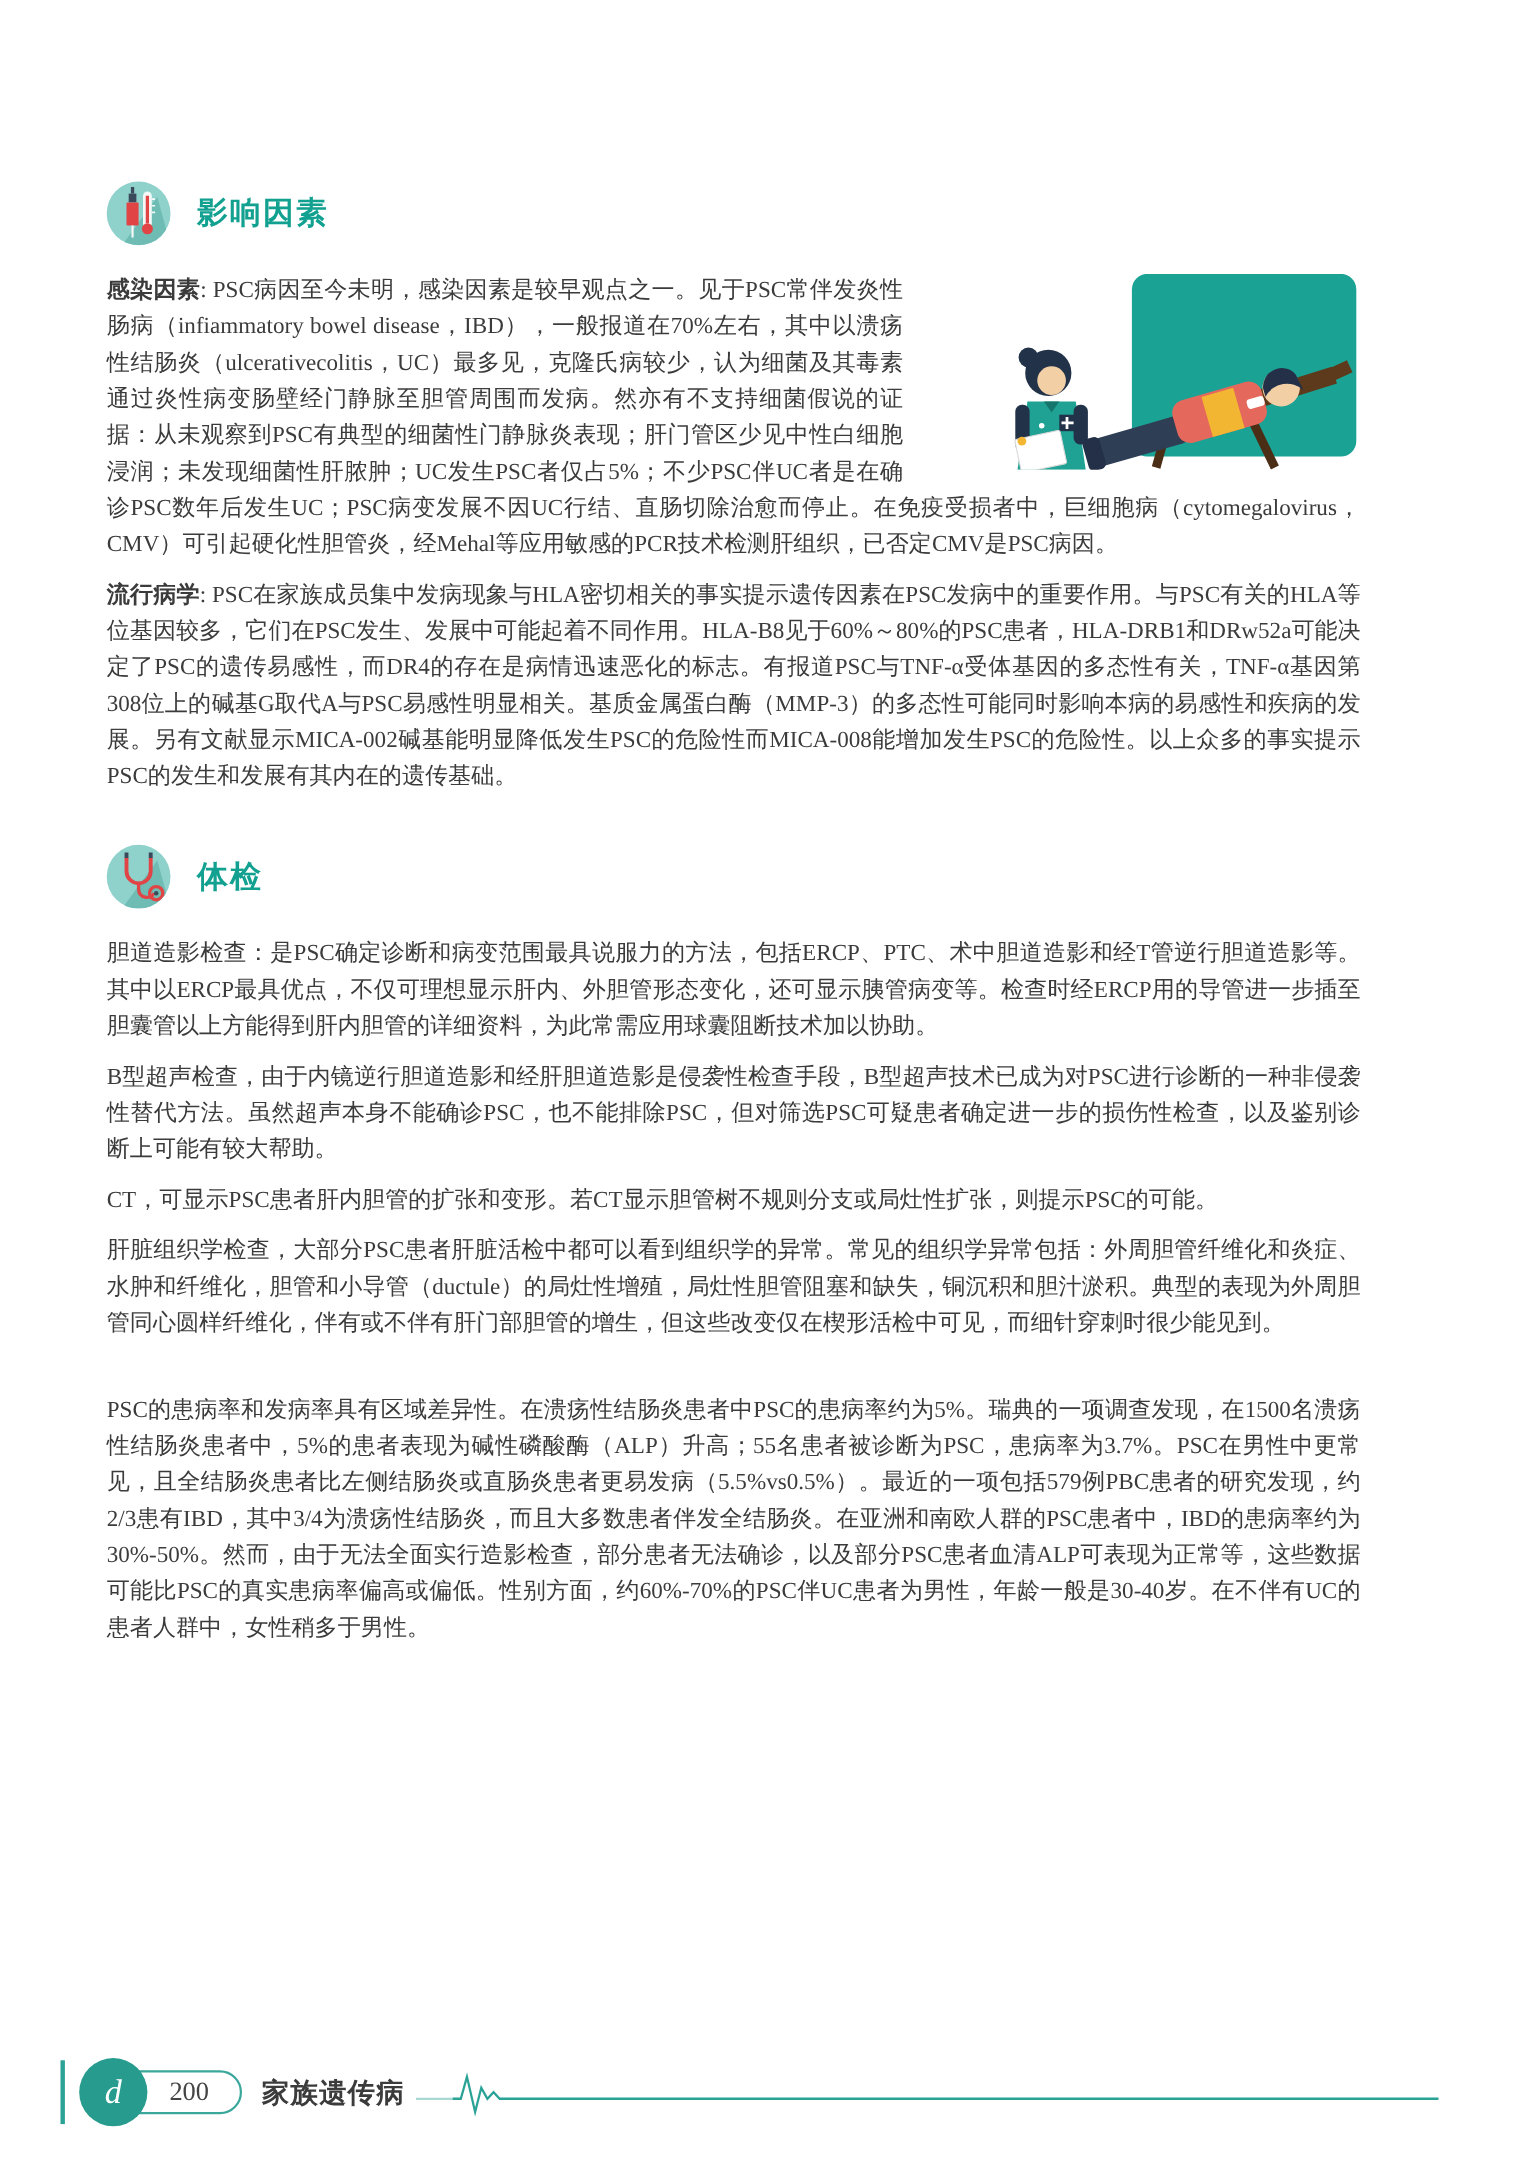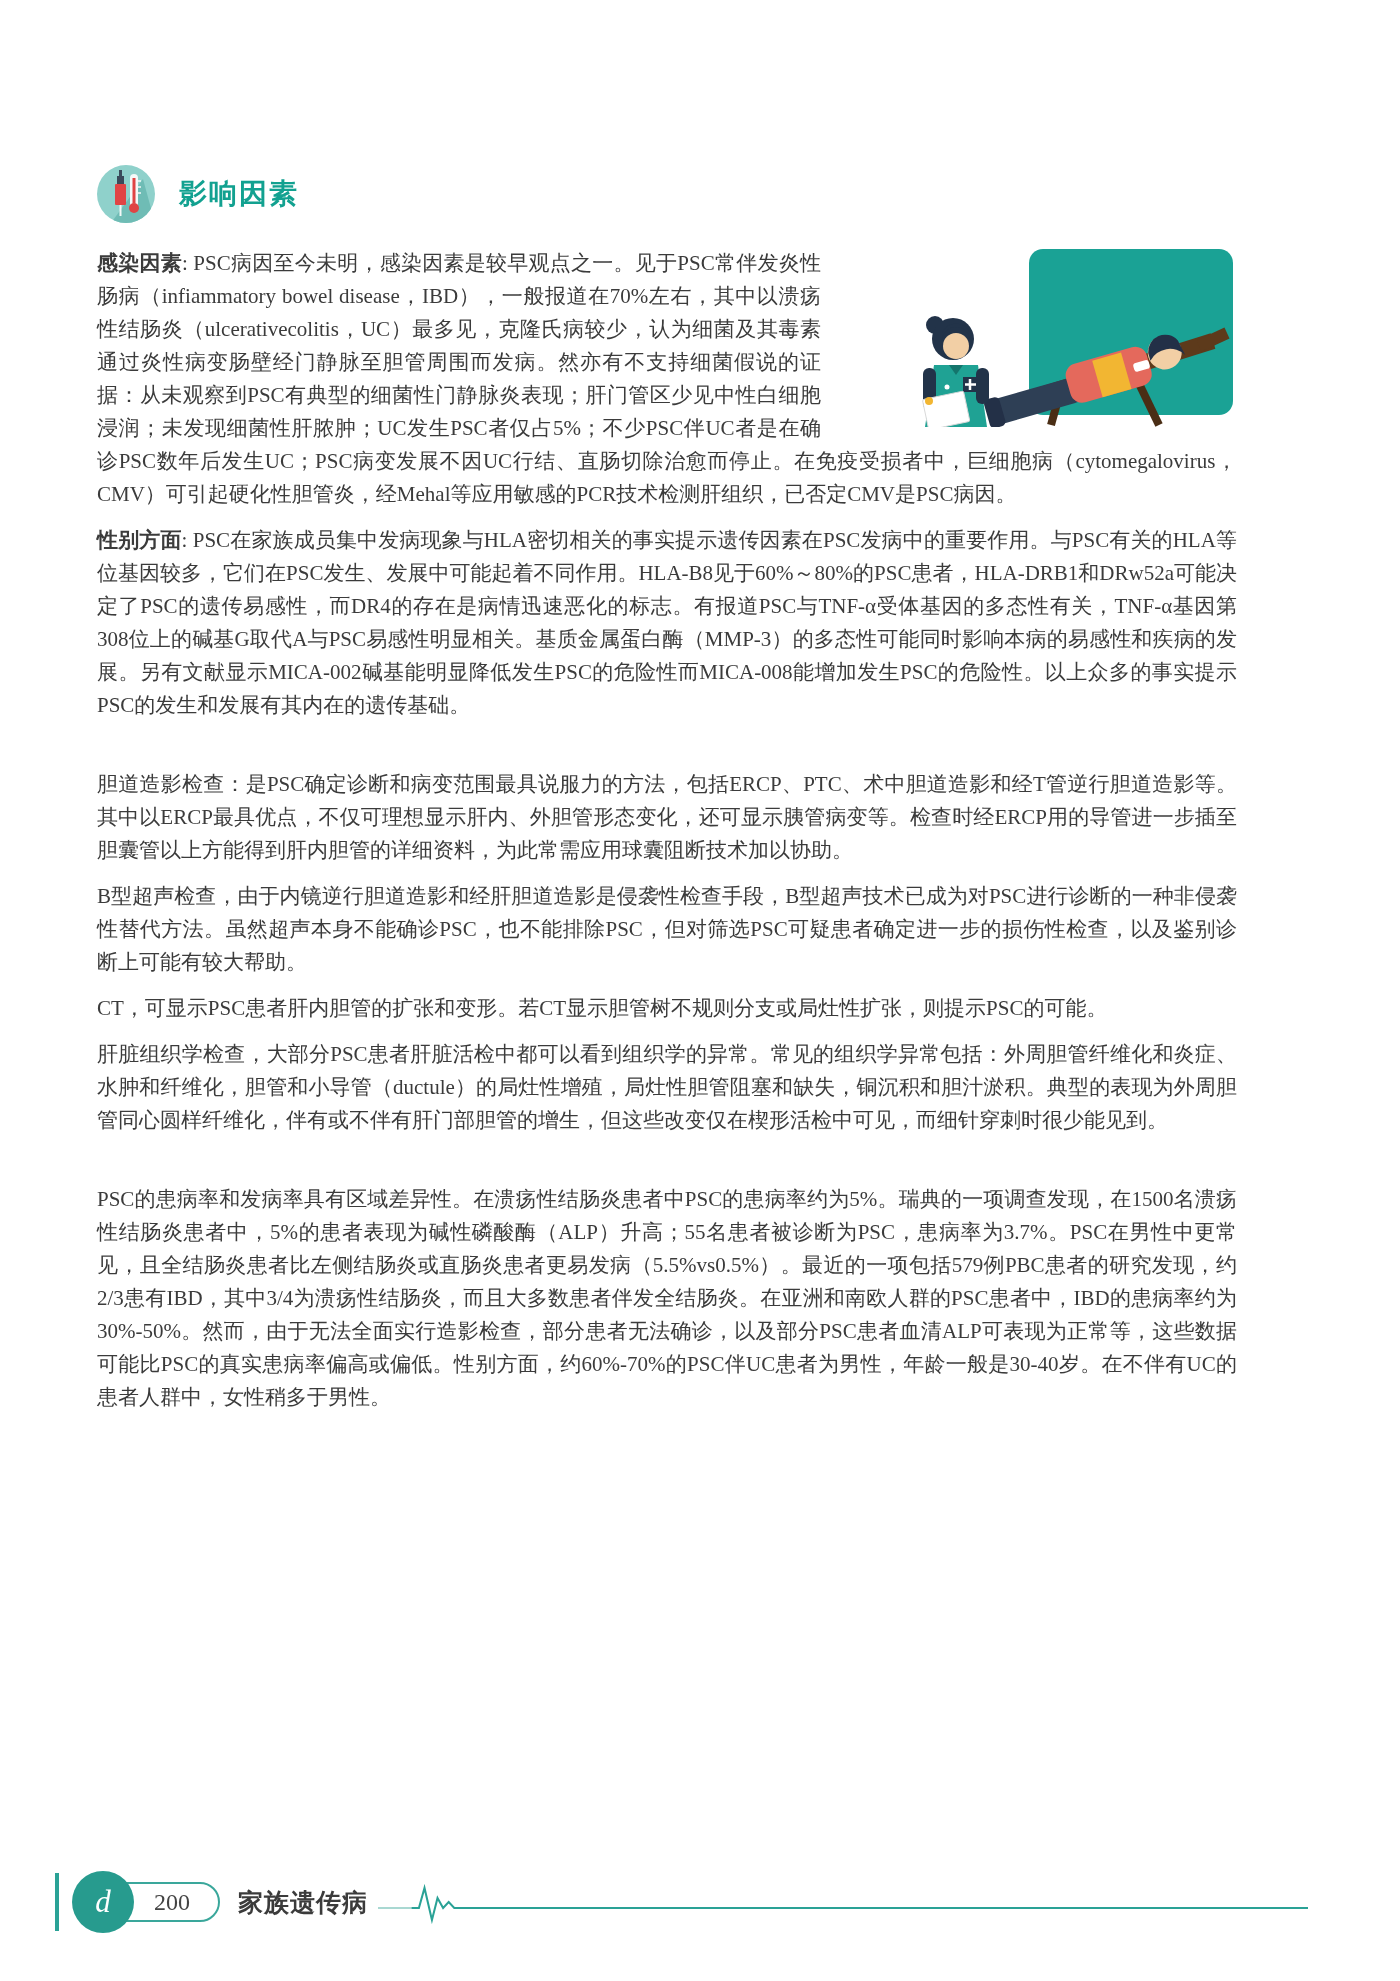--- a/index.html
+++ b/index.html
@@ -118,24 +118,38 @@
             <rect x="62" y="128" width="17" height="15" fill="#223349"></rect>
             <path d="M69,130 v11 M64,135.5 h11" stroke="#ffffff" stroke-width="2.5"></path>
             <circle cx="46" cy="138" r="2.5" fill="#ffffff"></circle>
             <circle cx="46" cy="152" r="2.5" fill="#ffffff"></circle>
             <rect x="24" y="146" width="42" height="31" rx="2" fill="#ffffff" stroke="#d9d9d9" transform="rotate(-12 45 161)"></rect>
             <circle cx="28" cy="152" r="4" fill="#f2b632"></circle>
           </svg>
         </span>
         <p class="para"><span class="lead">感染因素</span><span>: PSC病因至今未明，感染因素是较早观点之一。见于PSC常伴发炎性肠病（infiammatory bowel disease，IBD），一般报道在70%左右，其中以溃疡性结肠炎（ulcerativecolitis，UC）最多见，克隆氏病较少，认为细菌及其毒素通过炎性病变肠壁经门静脉至胆管周围而发病。然亦有不支持细菌假说的证据：从未观察到PSC有典型的细菌性门静脉炎表现；肝门管区少见中性白细胞浸润；未发现细菌性肝脓肿；UC发生PSC者仅占5%；不少PSC伴UC者是在确诊PSC数年后发生UC；PSC病变发展不因UC行结、直肠切除治愈而停止。在免疫受损者中，巨细胞病（cytomegalovirus，CMV）可引起硬化性胆管炎，经Mehal等应用敏感的PCR技术检测肝组织，已否定CMV是PSC病因。</span></p>
       </div>
-      <p class="para"><span class="lead">性别方面</span><span>: PSC在家族成员集中发病现象与HLA密切相关的事实提示遗传因素在PSC发病中的重要作用。与PSC有关的HLA等位基因较多，它们在PSC发生、发展中可能起着不同作用。HLA-B8见于60%～80%的PSC患者，HLA-DRB1和DRw52a可能决定了PSC的遗传易感性，而DR4的存在是病情迅速恶化的标志。有报道PSC与TNF-α受体基因的多态性有关，TNF-α基因第308位上的碱基G取代A与PSC易感性明显相关。基质金属蛋白酶（MMP-3）的多态性可能同时影响本病的易感性和疾病的发展。另有文献显示MICA-002碱基能明显降低发生PSC的危险性而MICA-008能增加发生PSC的危险性。以上众多的事实提示PSC的发生和发展有其内在的遗传基础。</span></p>
+      <p class="para"><span class="lead">流行病学</span><span>: PSC在家族成员集中发病现象与HLA密切相关的事实提示遗传因素在PSC发病中的重要作用。与PSC有关的HLA等位基因较多，它们在PSC发生、发展中可能起着不同作用。HLA-B8见于60%～80%的PSC患者，HLA-DRB1和DRw52a可能决定了PSC的遗传易感性，而DR4的存在是病情迅速恶化的标志。有报道PSC与TNF-α受体基因的多态性有关，TNF-α基因第308位上的碱基G取代A与PSC易感性明显相关。基质金属蛋白酶（MMP-3）的多态性可能同时影响本病的易感性和疾病的发展。另有文献显示MICA-002碱基能明显降低发生PSC的危险性而MICA-008能增加发生PSC的危险性。以上众多的事实提示PSC的发生和发展有其内在的遗传基础。</span></p>
     </section>
 
     <section class="sec">
+      <div class="sec-head">
+        <span class="icon-circle">
+          <svg width="58" height="58" viewBox="0 0 58 58">
+            <path d="M46,14 L58,58 L14,58 Z" fill="#6fbcb5"></path>
+            <path d="M18,12 v12 a11,11 0 0 0 22,0 v-12" fill="none" stroke="#e04444" stroke-width="3.5" stroke-linecap="round"></path>
+            <line x1="18" y1="7" x2="18" y2="12" stroke="#3a4a5a" stroke-width="3.5"></line>
+            <line x1="40" y1="7" x2="40" y2="12" stroke="#3a4a5a" stroke-width="3.5"></line>
+            <path d="M29,35 v5 c0,9 11,10 14,4" fill="none" stroke="#e04444" stroke-width="3"></path>
+            <circle cx="45" cy="44" r="6" fill="none" stroke="#e04444" stroke-width="3"></circle>
+            <circle cx="45" cy="44" r="2" fill="#3a4a5a"></circle>
+          </svg>
+        </span>
+        <h2 class="sec-title">体检</h2>
+      </div>
       <p class="para"><span>胆道造影检查：是PSC确定诊断和病变范围最具说服力的方法，包括ERCP、PTC、术中胆道造影和经T管逆行胆道造影等。其中以ERCP最具优点，不仅可理想显示肝内、外胆管形态变化，还可显示胰管病变等。检查时经ERCP用的导管进一步插至胆囊管以上方能得到肝内胆管的详细资料，为此常需应用球囊阻断技术加以协助。</span></p>
       <p class="para"><span>B型超声检查，由于内镜逆行胆道造影和经肝胆道造影是侵袭性检查手段，B型超声技术已成为对PSC进行诊断的一种非侵袭性替代方法。虽然超声本身不能确诊PSC，也不能排除PSC，但对筛选PSC可疑患者确定进一步的损伤性检查，以及鉴别诊断上可能有较大帮助。</span></p>
       <p class="para"><span>CT，可显示PSC患者肝内胆管的扩张和变形。若CT显示胆管树不规则分支或局灶性扩张，则提示PSC的可能。</span></p>
       <p class="para"><span>肝脏组织学检查，大部分PSC患者肝脏活检中都可以看到组织学的异常。常见的组织学异常包括：外周胆管纤维化和炎症、水肿和纤维化，胆管和小导管（ductule）的局灶性增殖，局灶性胆管阻塞和缺失，铜沉积和胆汁淤积。典型的表现为外周胆管同心圆样纤维化，伴有或不伴有肝门部胆管的增生，但这些改变仅在楔形活检中可见，而细针穿刺时很少能见到。</span></p>
     </section>
 
     <section class="sec">
       <p class="para"><span>PSC的患病率和发病率具有区域差异性。在溃疡性结肠炎患者中PSC的患病率约为5%。瑞典的一项调查发现，在1500名溃疡性结肠炎患者中，5%的患者表现为碱性磷酸酶（ALP）升高；55名患者被诊断为PSC，患病率为3.7%。PSC在男性中更常见，且全结肠炎患者比左侧结肠炎或直肠炎患者更易发病（5.5%vs0.5%）。最近的一项包括579例PBC患者的研究发现，约2/3患有IBD，其中3/4为溃疡性结肠炎，而且大多数患者伴发全结肠炎。在亚洲和南欧人群的PSC患者中，IBD的患病率约为30%-50%。然而，由于无法全面实行造影检查，部分患者无法确诊，以及部分PSC患者血清ALP可表现为正常等，这些数据可能比PSC的真实患病率偏高或偏低。性别方面，约60%-70%的PSC伴UC患者为男性，年龄一般是30-40岁。在不伴有UC的患者人群中，女性稍多于男性。</span></p>
     </section>
 

